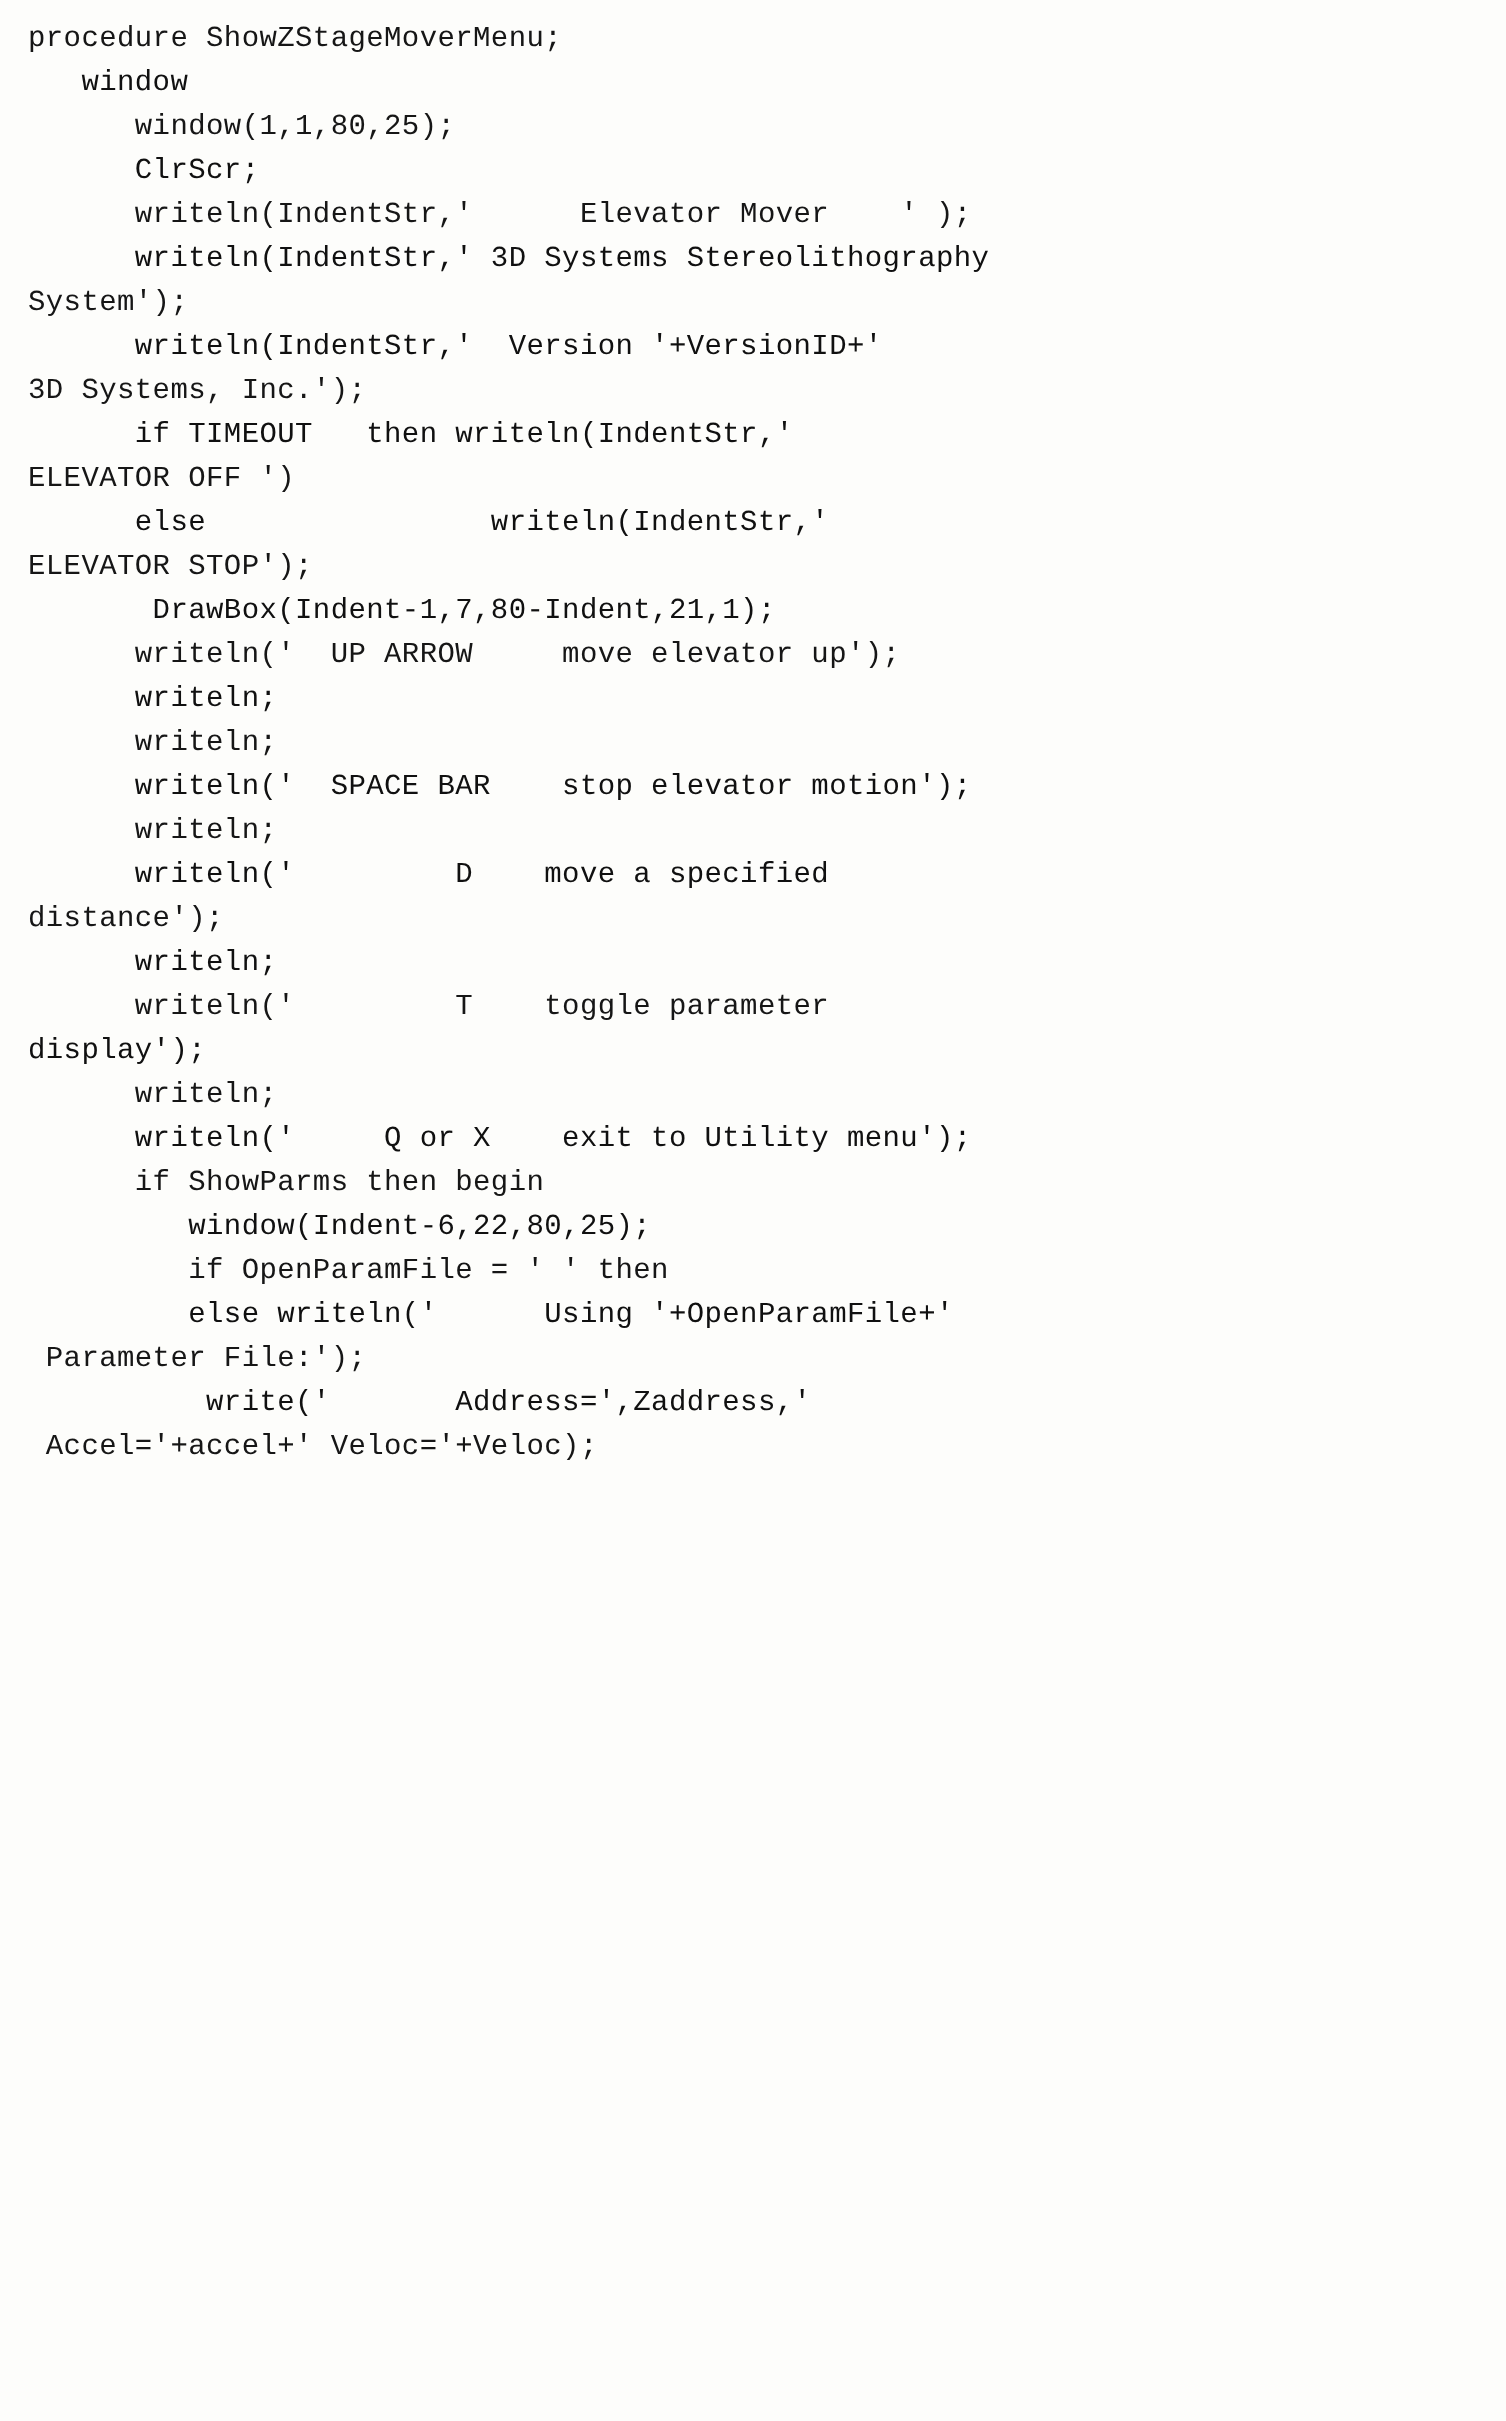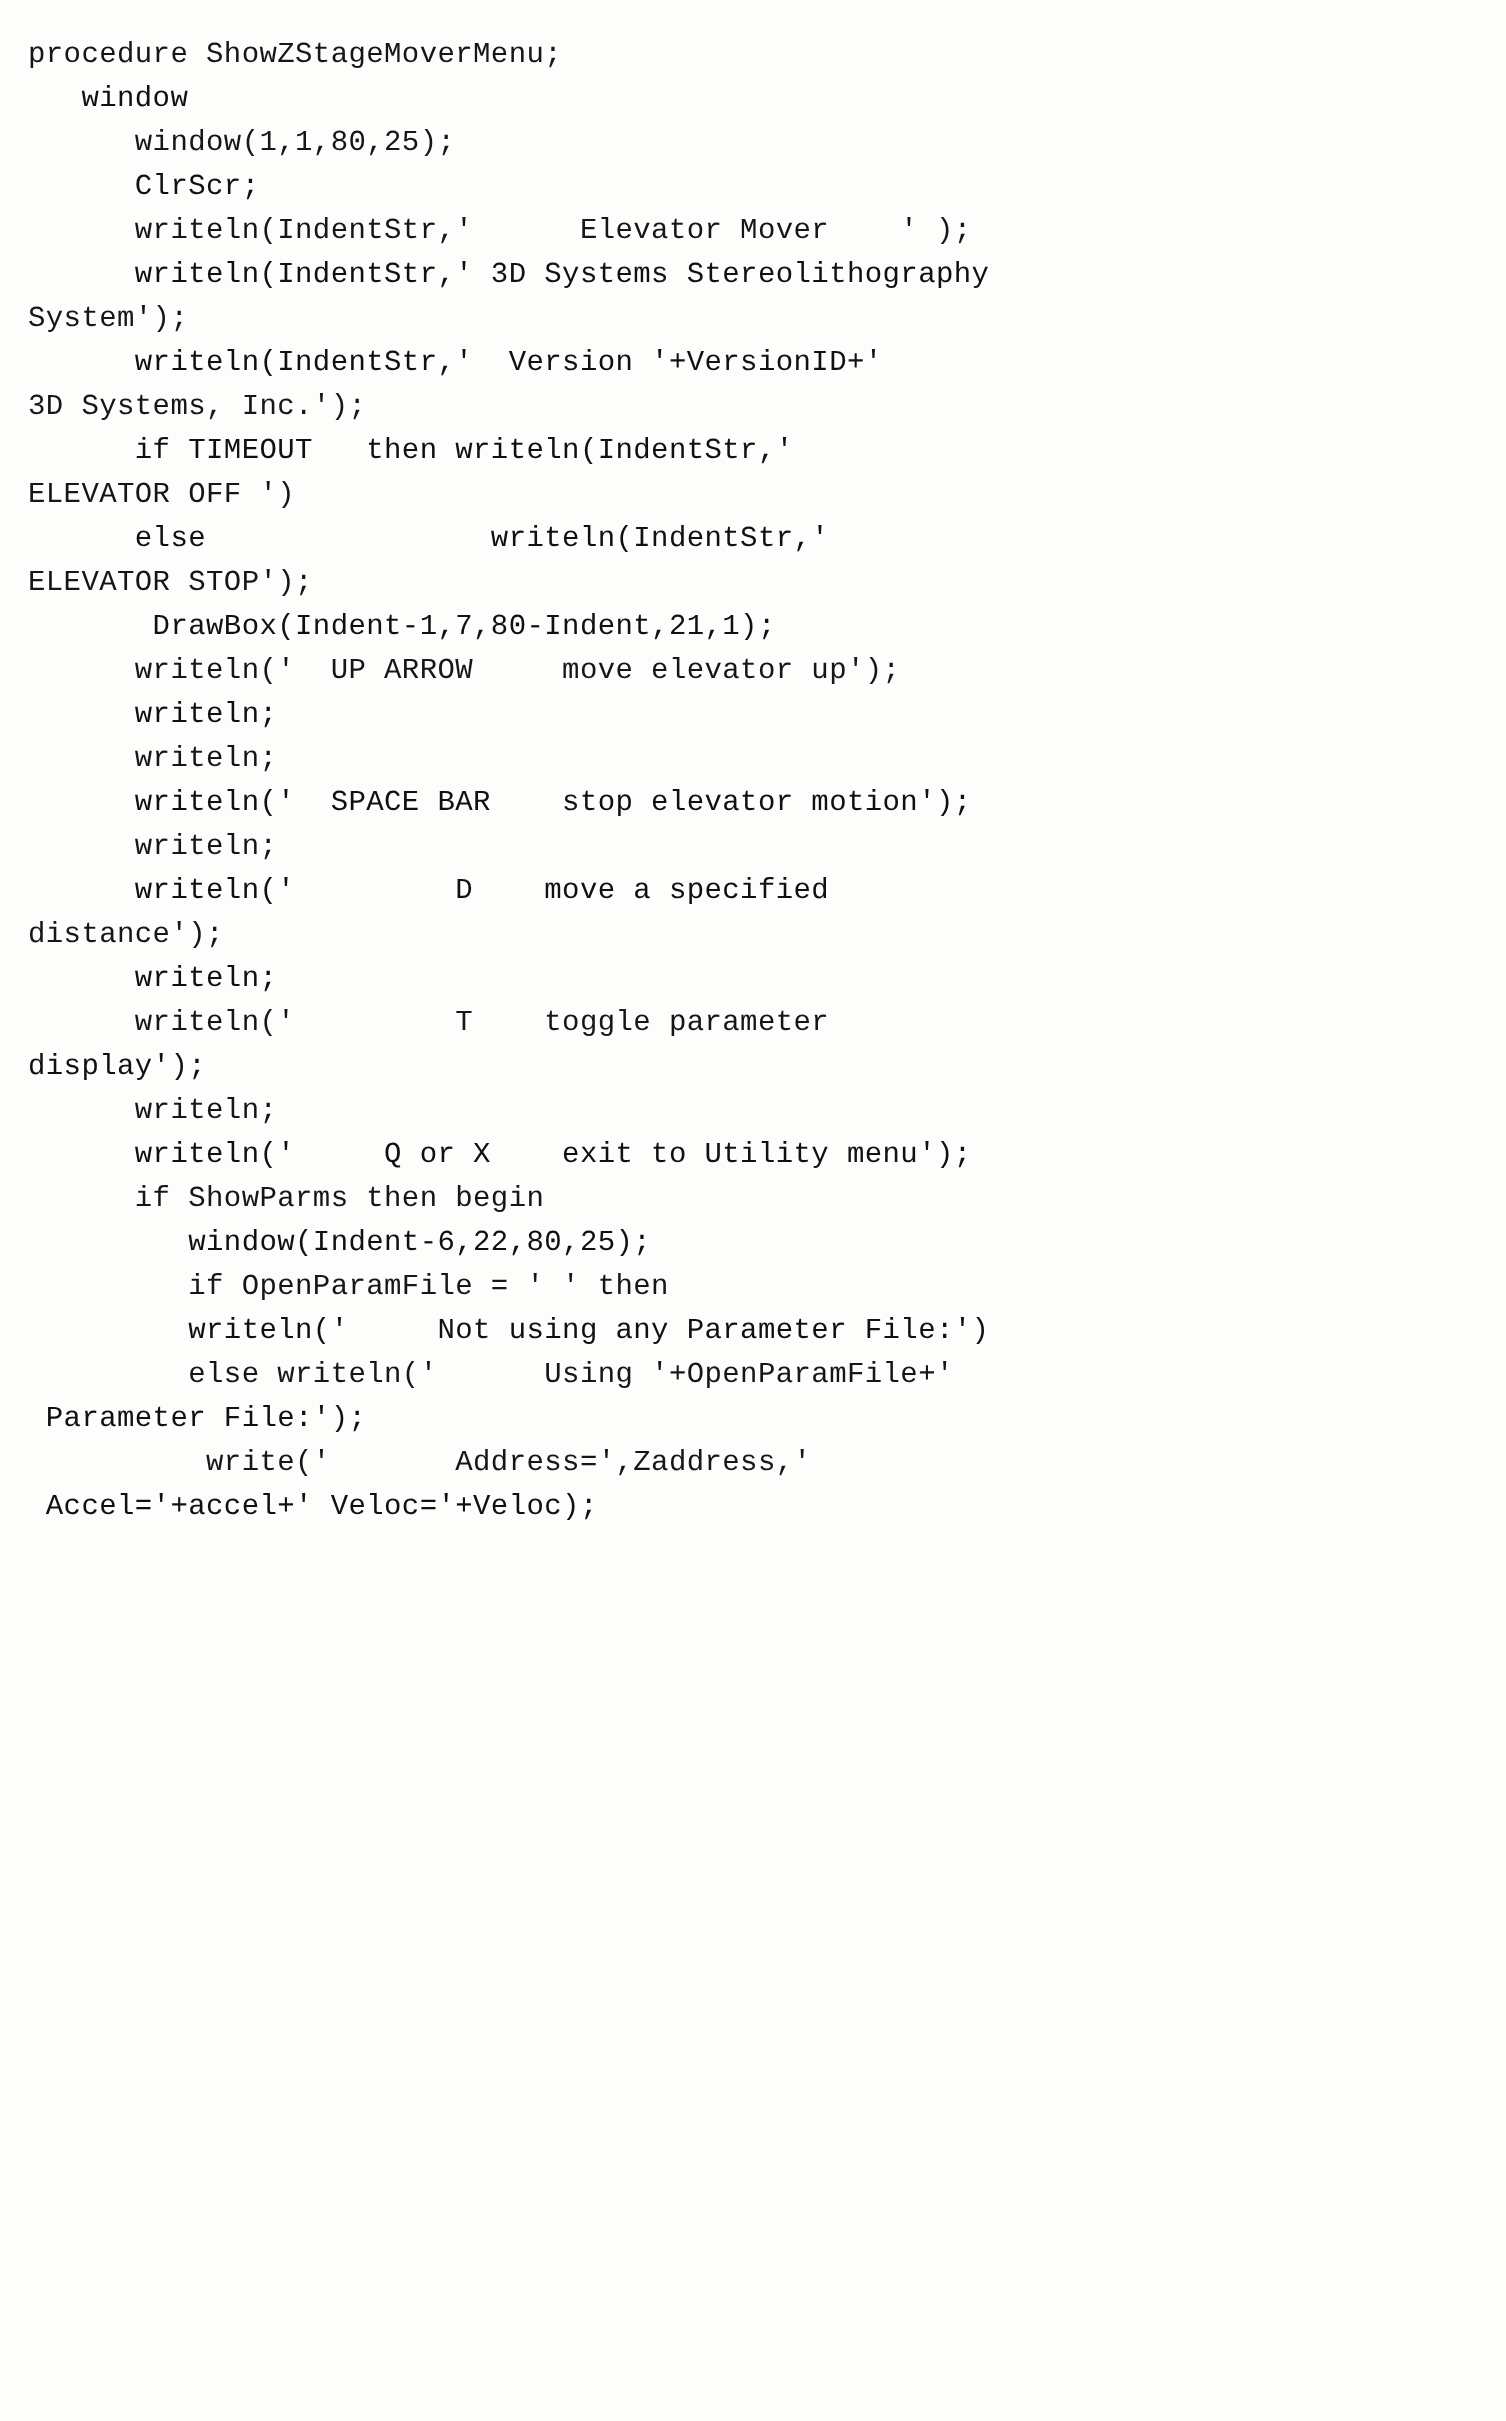--- a/index.html
+++ b/index.html
@@ -15,21 +15,20 @@
   .page {
     position: relative;
     width: 1507px;
     min-height: 2422px;
     background: #fdfdfb;
     padding: 17px 0 0 0;
     box-sizing: border-box;
   }
   .code-block {
     padding: 0 23px 0 28px;
-    margin-top: 16px;
   }
   .code-line {
     font-family: "Liberation Mono", "DejaVu Sans Mono", monospace;
     font-size: 29px;
     line-height: 44px;
     color: #131313;
     white-space: pre;
     letter-spacing: 0.4px;
     text-rendering: geometricPrecision;
   }
@@ -64,20 +63,19 @@
       <div class="code-line">      writeln('         D    move a specified</div>
       <div class="code-line">distance');</div>
       <div class="code-line">      writeln;</div>
       <div class="code-line">      writeln('         T    toggle parameter</div>
       <div class="code-line">display');</div>
       <div class="code-line">      writeln;</div>
       <div class="code-line">      writeln('     Q or X    exit to Utility menu');</div>
       <div class="code-line">      if ShowParms then begin</div>
       <div class="code-line">         window(Indent-6,22,80,25);</div>
       <div class="code-line">         if OpenParamFile = ' ' then</div>
-      <div class="code-line">         writeln('     Not using any Parameter File:')</div>
       <div class="code-line">         else writeln('      Using '+OpenParamFile+'</div>
       <div class="code-line"> Parameter File:');</div>
       <div class="code-line">          write('       Address=',Zaddress,'</div>
       <div class="code-line"> Accel='+accel+' Veloc='+Veloc);</div>
     </div>
 </div>
 
 
 </body></html>

